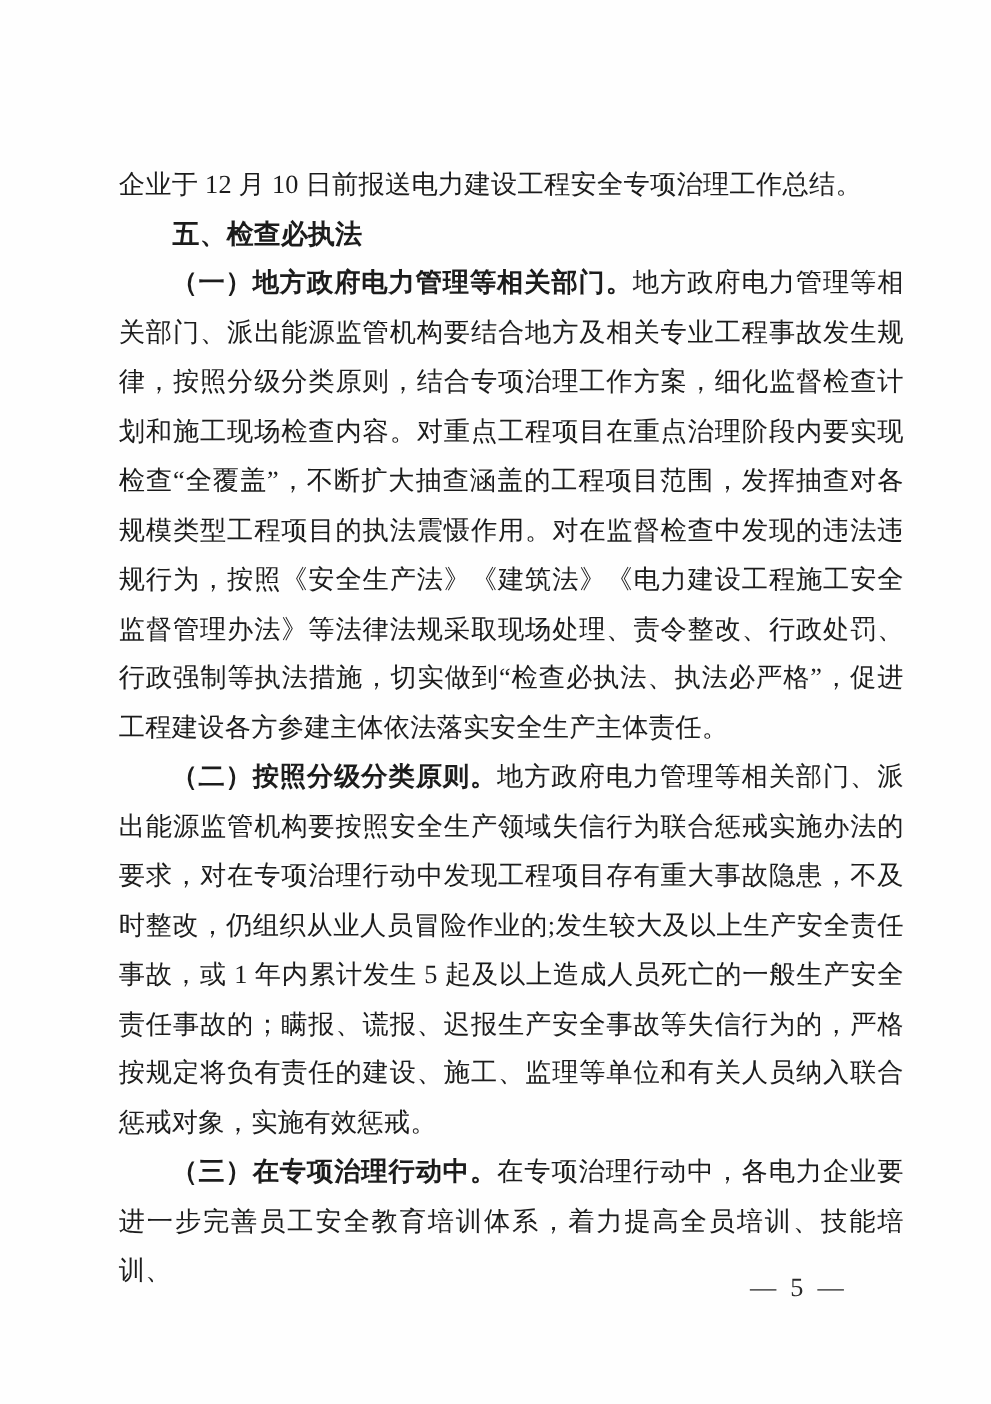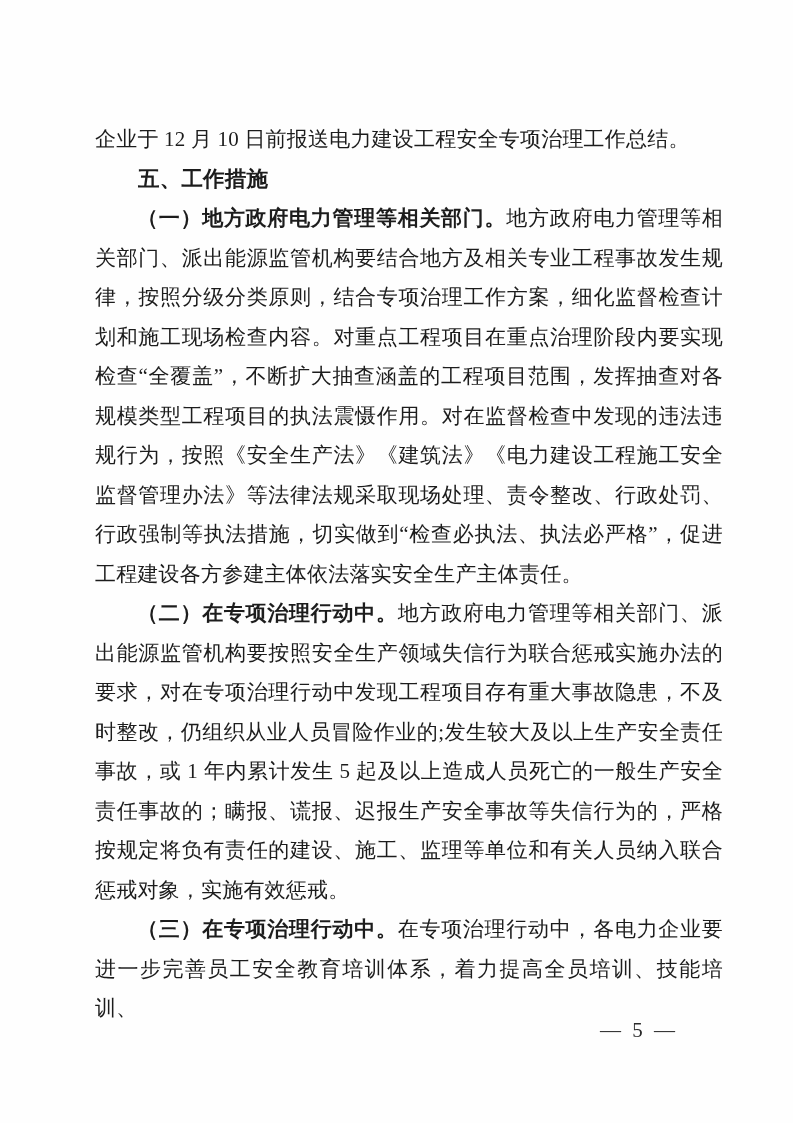--- a/index.html
+++ b/index.html
@@ -13,21 +13,21 @@
     height: 1123px;
     background: #fefefde;
     background: #fefefe;
     overflow: hidden;
     font-family: "Liberation Serif", "DejaVu Serif", serif;
     color: #1c1c1c;
   }
   .content {
     position: absolute;
     left: 95px;
-    top: 120px;
+    top: 128px;
     width: 628px;
     font-size: 21px;
     line-height: 39.5px;
     text-align: justify;
     letter-spacing: 0.2px;
   }
   .cont-line {
     margin: 0;
     text-indent: 0;
   }
@@ -58,28 +58,28 @@
 </head>
 <body>
 
 <div class="page">
   <div class="content">
 
     <p class="cont-line">
       <span>企业于 12 月 10 日前报送电力建设工程安全专项治理工作总结。</span>
     </p>
 
-    <h2 class="section-heading">五、工作措施</h2>
+    <h2 class="section-heading">五、检查必执法</h2>
 
     <p class="para">
       <span class="lead">（一）地方政府电力管理等相关部门。</span><span>地方政府电力管理等相关部门、派出能源监管机构要结合地方及相关专业工程事故发生规律，按照分级分类原则，结合专项治理工作方案，细化监督检查计划和施工现场检查内容。对重点工程项目在重点治理阶段内要实现检查“全覆盖”，不断扩大抽查涵盖的工程项目范围，发挥抽查对各规模类型工程项目的执法震慑作用。对在监督检查中发现的违法违规行为，按照《安全生产法》《建筑法》《电力建设工程施工安全监督管理办法》等法律法规采取现场处理、责令整改、行政处罚、行政强制等执法措施，切实做到“检查必执法、执法必严格”，促进工程建设各方参建主体依法落实安全生产主体责任。</span>
     </p>
 
     <p class="para">
-      <span class="lead">（二）在专项治理行动中。</span><span>地方政府电力管理等相关部门、派出能源监管机构要按照安全生产领域失信行为联合惩戒实施办法的要求，对在专项治理行动中发现工程项目存有重大事故隐患，不及时整改，仍组织从业人员冒险作业的;发生较大及以上生产安全责任事故，或 1 年内累计发生 5 起及以上造成人员死亡的一般生产安全责任事故的；瞒报、谎报、迟报生产安全事故等失信行为的，严格按规定将负有责任的建设、施工、监理等单位和有关人员纳入联合惩戒对象，实施有效惩戒。</span>
+      <span class="lead">（二）按照分级分类原则。</span><span>地方政府电力管理等相关部门、派出能源监管机构要按照安全生产领域失信行为联合惩戒实施办法的要求，对在专项治理行动中发现工程项目存有重大事故隐患，不及时整改，仍组织从业人员冒险作业的;发生较大及以上生产安全责任事故，或 1 年内累计发生 5 起及以上造成人员死亡的一般生产安全责任事故的；瞒报、谎报、迟报生产安全事故等失信行为的，严格按规定将负有责任的建设、施工、监理等单位和有关人员纳入联合惩戒对象，实施有效惩戒。</span>
     </p>
 
     <p class="para">
       <span class="lead">（三）在专项治理行动中。</span><span>在专项治理行动中，各电力企业要进一步完善员工安全教育培训体系，着力提高全员培训、技能培训、</span>
     </p>
 
   </div>
 
   <div class="page-number">— 5 —</div>
 </div>

